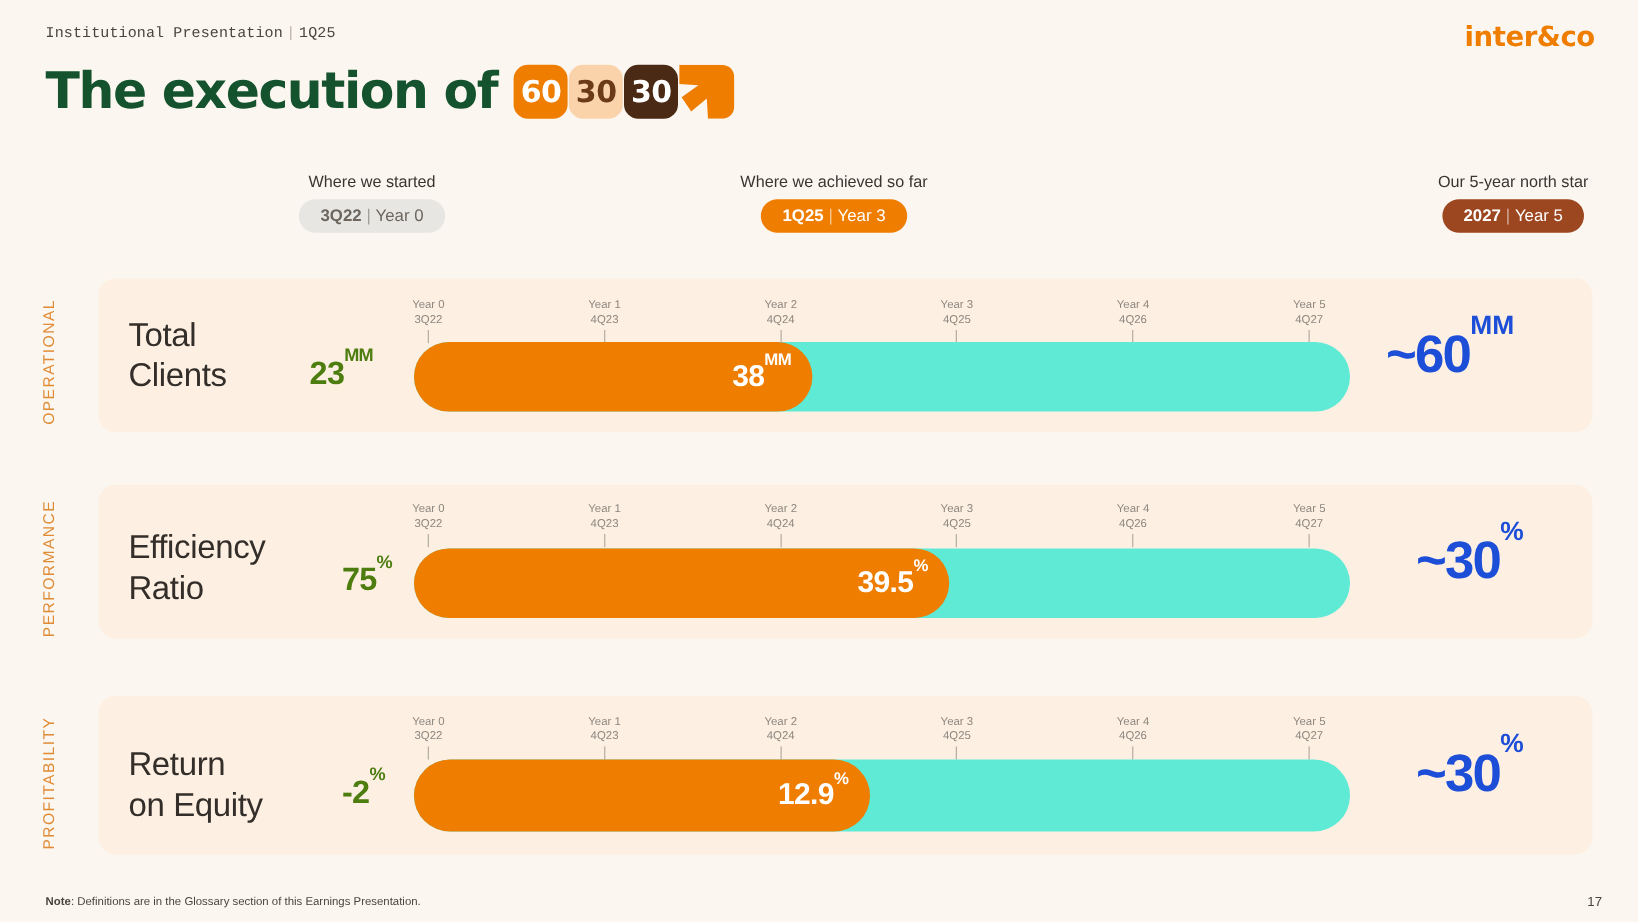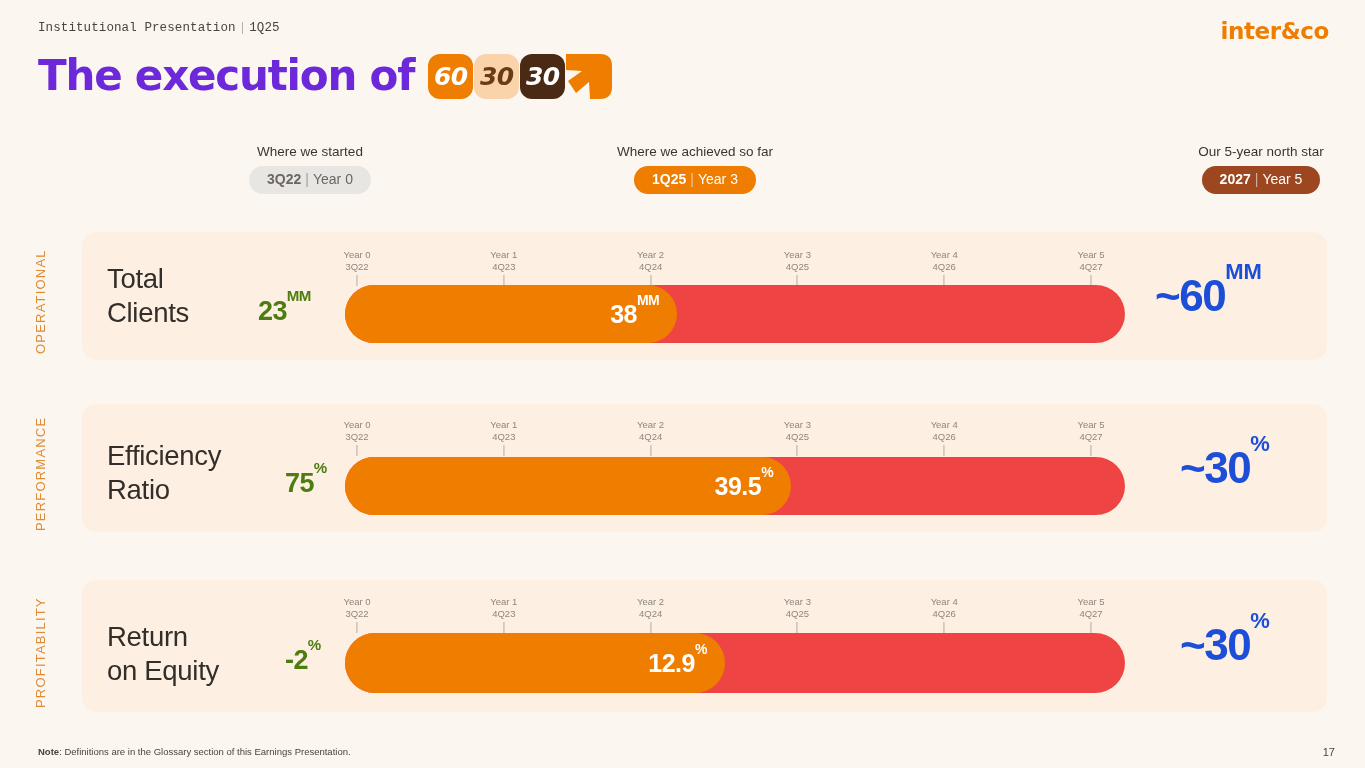--- a/index.html
+++ b/index.html
@@ -50,36 +50,35 @@
     left: 38px;
     top: 48px;
     display: flex;
     align-items: center;
     gap: 0px;
     height: 56px;
   }
   .title-a, .title-b {
     font-size: 42px;
     font-weight: 800;
-    color: #6d28d9;
+    color: #14532d;
     letter-spacing: -1.2px;
     line-height: 1;
     font-family: "DejaVu Sans", sans-serif;
   }
   .title-b {
     font-weight: 400;
     margin-left: 16px;
     letter-spacing: -0.6px;
   }
 
   .badge-group {
     display: flex;
     align-items: center;
     margin-left: 14px;
-    font-style: italic;
   }
   .badge {
     width: 45px;
     height: 45px;
     border-radius: 12px;
     display: flex;
     align-items: center;
     justify-content: center;
     font-size: 25px;
     font-weight: 700;
@@ -173,21 +172,21 @@
   .row-start sup {
     font-size: 0.56em;
     font-weight: 700;
     top: -0.62em;
     position: relative;
   }
 
   
   .track {
     position: absolute;
-    background: #ef4444;
+    background: #5eead4;
     border-radius: 999px;
   }
   .fill {
     position: absolute;
     left: 0;
     top: 0;
     height: 100%;
     background: #ef7d00;
     border-radius: 999px;
     display: flex;

